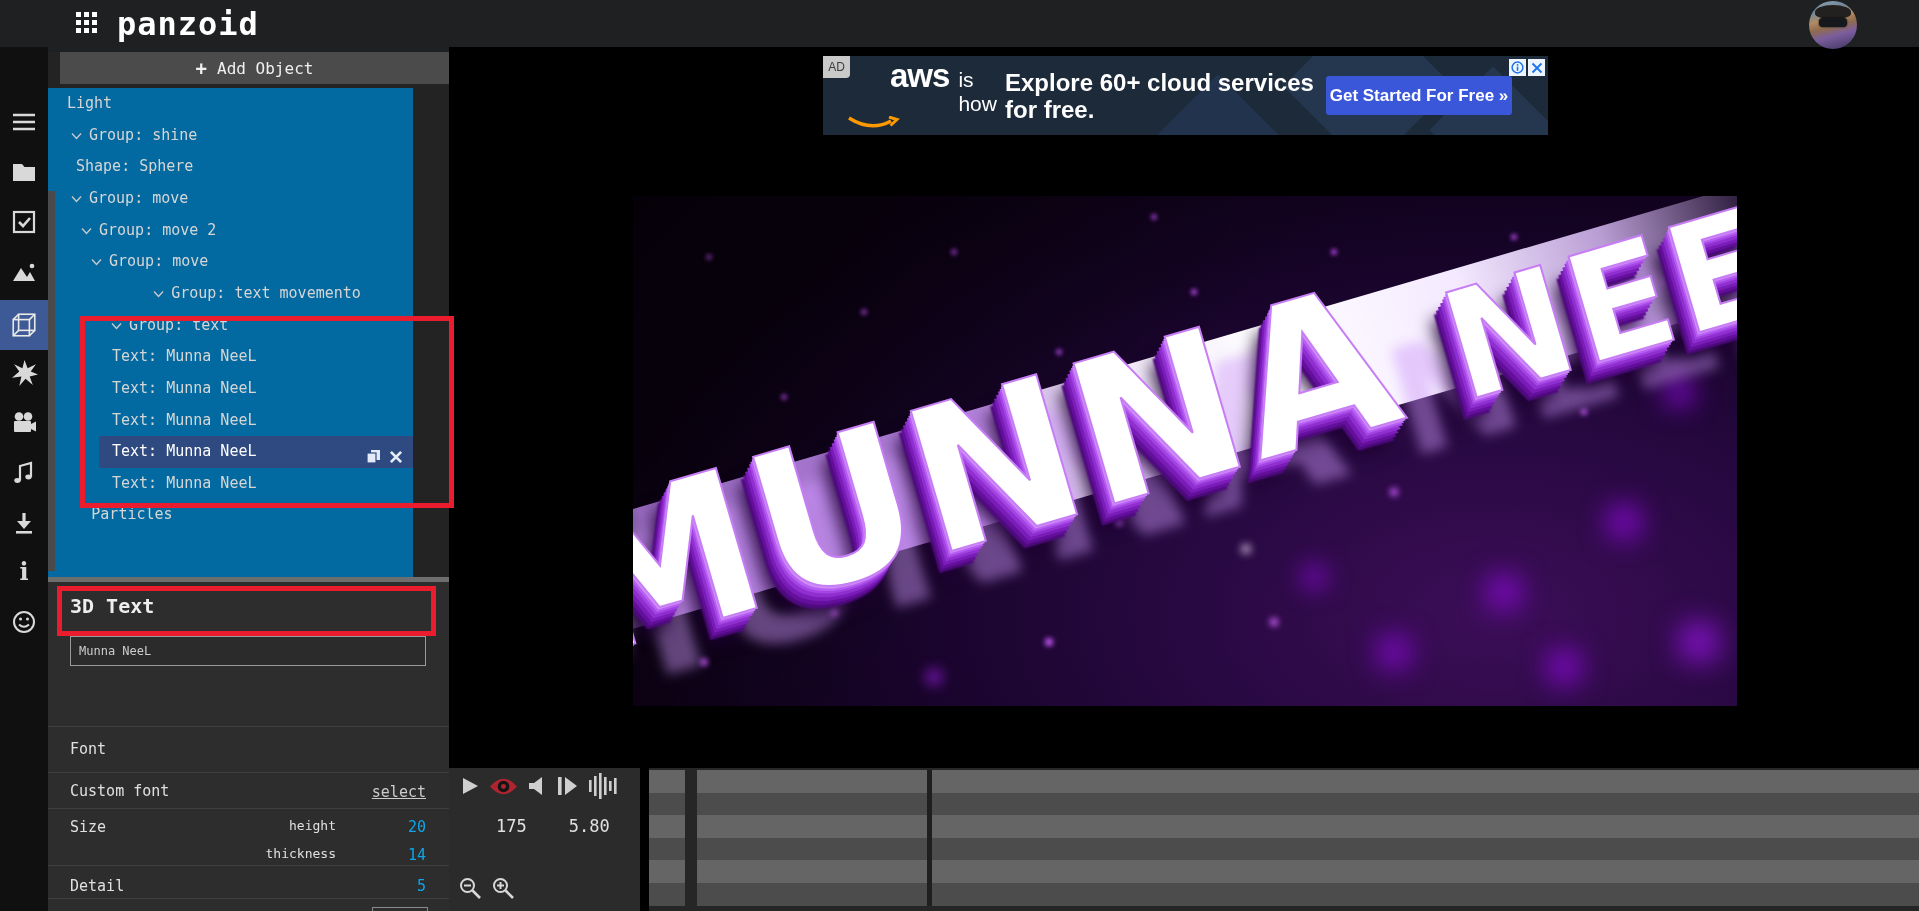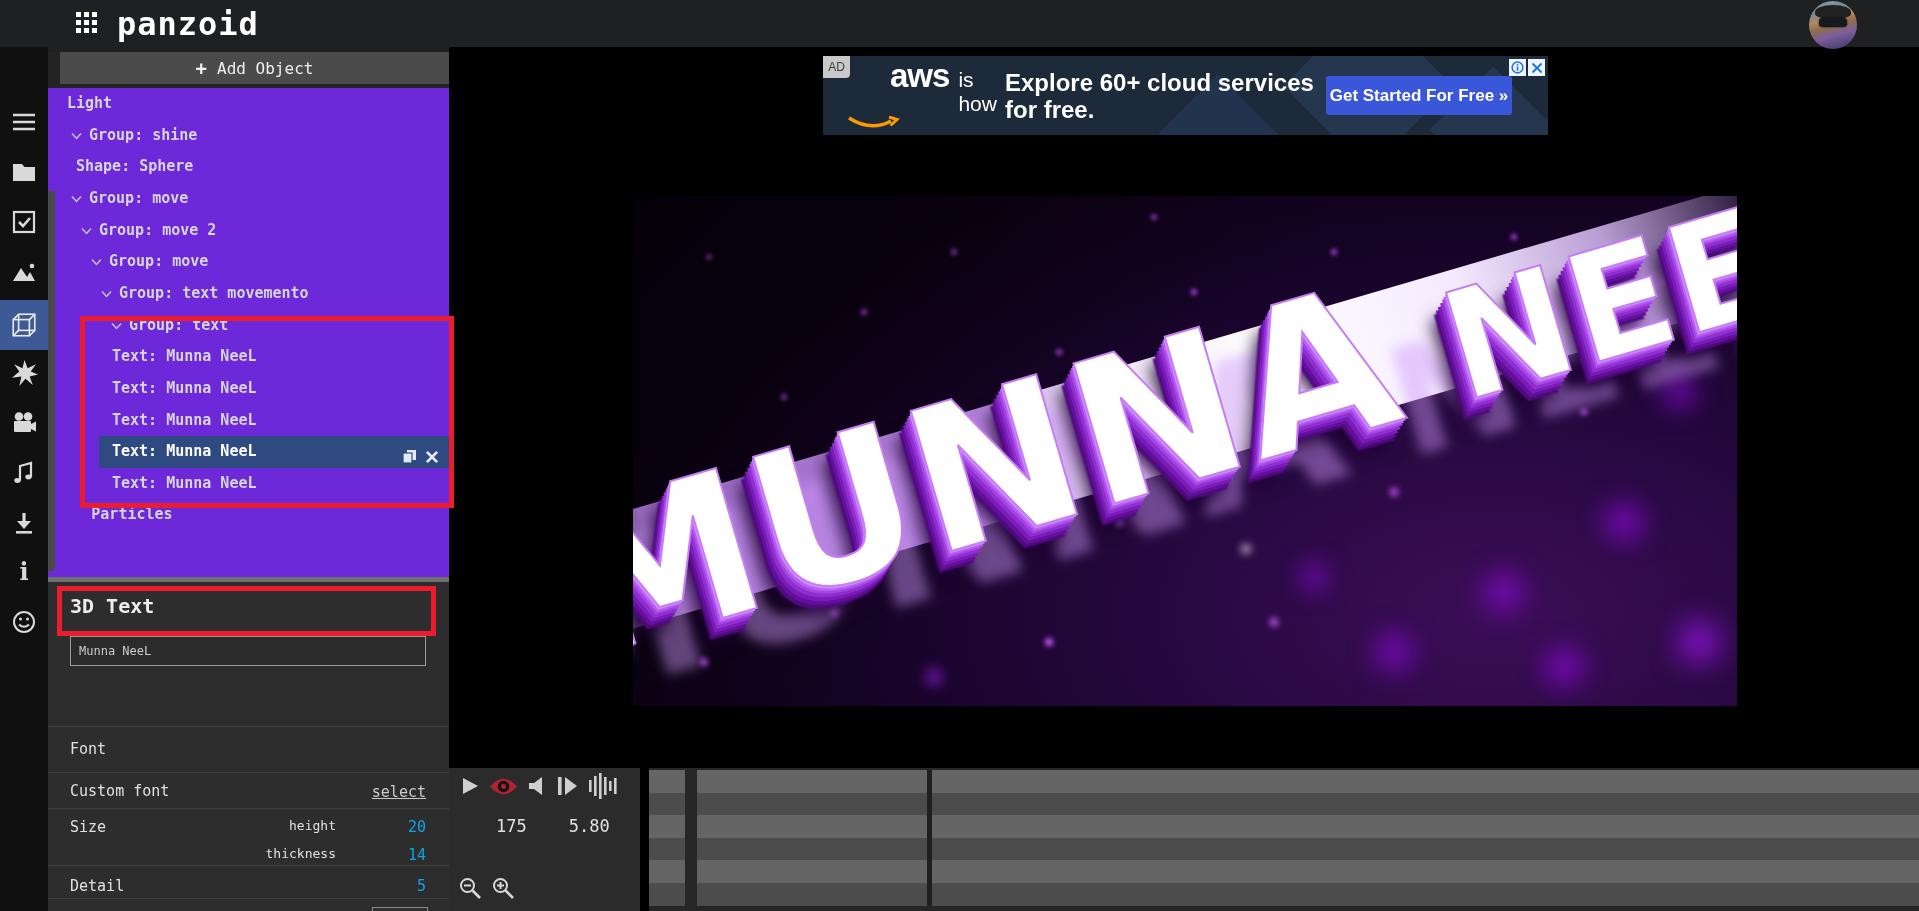--- a/index.html
+++ b/index.html
@@ -21,21 +21,21 @@
   .rail-item { position:absolute; left:0; width:48px; height:50px; display:flex; align-items:center; justify-content:center; }
   .rail-item.active { background:#3d5a96; }
   .rail-icon svg { display:block; }
 
   
   .panel { position:absolute; left:48px; top:47px; width:401px; height:864px; background:#232323; z-index:10; }
   .panel-gap { position:absolute; left:0; top:0; width:401px; height:5px; background:#1e2022; }
   .add-btn { position:absolute; left:12px; top:5px; width:389px; height:32px; background:#4b4b4b; color:#f0f0f0;
     font-size:16px; display:flex; align-items:center; justify-content:center; gap:10px; cursor:pointer; }
   .plus-icon { font-weight:bold; font-size:19px; line-height:1; }
-  .tree { position:absolute; left:0; top:41px; width:401px; height:497px; background:#6d28d9;font-weight:bold; }
+  .tree { position:absolute; left:0; top:41px; width:365px; height:497px; background:#0369a1; }
   .tree-scrollbar { position:absolute; left:0; top:103px; width:7px; height:380px; background:#4a4a4a; }
   .tree-row { position:absolute; height:31.6px; line-height:31.6px; font-size:15px; color:#d6d6d6; white-space:nowrap; }
   .tree-row .chev { display:inline-block; margin-right:7px; color:#c8c8c8; }
   .tree-row.selected { background:#2f4a80; color:#fff; }
   .row-actions { position:absolute; right:9px; top:8px; display:flex; gap:8px; }
   .row-actions span { display:inline-block; width:15px; height:15px; cursor:pointer; }
 
   
   .props { position:absolute; left:0; top:491px; width:401px; height:373px; background:#2d2d2d;margin-top:39px; }
   .props-divider { position:absolute; left:0; top:0; width:401px; height:5px; background:#6e6e6e; }
@@ -244,21 +244,21 @@
           </svg></span><span class="tree-label">Group: shine</span></div>
       <div class="tree-row" style="top: 94.95px; left: 0px; right: 0px; padding-left: 23px;"><span class="chev"><svg width="11" height="8" viewBox="0 0 11 8">
             <path d="M1 1.5 5.5 6.5 10 1.5" fill="none" stroke="#c8c8c8" stroke-width="1.4"></path>
           </svg></span><span class="tree-label">Group: move</span></div>
       <div class="tree-row" style="top: 126.6px; left: 0px; right: 0px; padding-left: 33px;"><span class="chev"><svg width="11" height="8" viewBox="0 0 11 8">
             <path d="M1 1.5 5.5 6.5 10 1.5" fill="none" stroke="#c8c8c8" stroke-width="1.4"></path>
           </svg></span><span class="tree-label">Group: move 2</span></div>
       <div class="tree-row" style="top: 158.25px; left: 0px; right: 0px; padding-left: 43px;"><span class="chev"><svg width="11" height="8" viewBox="0 0 11 8">
             <path d="M1 1.5 5.5 6.5 10 1.5" fill="none" stroke="#c8c8c8" stroke-width="1.4"></path>
           </svg></span><span class="tree-label">Group: move</span></div>
-      <div class="tree-row" style="top: 189.9px; left: 0px; right: 0px; padding-left: 53px;"><span class="chev"><svg width="11" height="8" viewBox="0 0 11 8">
+      <div class="tree-row" style="top: 189.9px; left: 0px; right: 0px; padding-left: 53px; text-align: center;"><span class="chev"><svg width="11" height="8" viewBox="0 0 11 8">
             <path d="M1 1.5 5.5 6.5 10 1.5" fill="none" stroke="#c8c8c8" stroke-width="1.4"></path>
           </svg></span><span class="tree-label">Group: text movemento</span></div>
       <div class="tree-row" style="top: 221.55px; left: 0px; right: 0px; padding-left: 63px;"><span class="chev"><svg width="11" height="8" viewBox="0 0 11 8">
             <path d="M1 1.5 5.5 6.5 10 1.5" fill="none" stroke="#c8c8c8" stroke-width="1.4"></path>
           </svg></span><span class="tree-label">Group: text</span></div>
       <div class="tree-row" style="top: 253.2px; left: 0px; right: 0px; padding-left: 64px;"><span class="tree-label">Text: Munna NeeL</span></div>
       <div class="tree-row" style="top: 284.85px; left: 0px; right: 0px; padding-left: 64px;"><span class="tree-label">Text: Munna NeeL</span></div>
       <div class="tree-row" style="top: 316.5px; left: 0px; right: 0px; padding-left: 64px;"><span class="tree-label">Text: Munna NeeL</span></div>
       <div class="tree-row selected" style="top: 348.15px; left: 51px; right: 0px; padding-left: 13px;"><span class="tree-label">Text: Munna NeeL</span><span class="row-actions">
           <span><svg width="15" height="15" viewBox="0 0 15 15">

